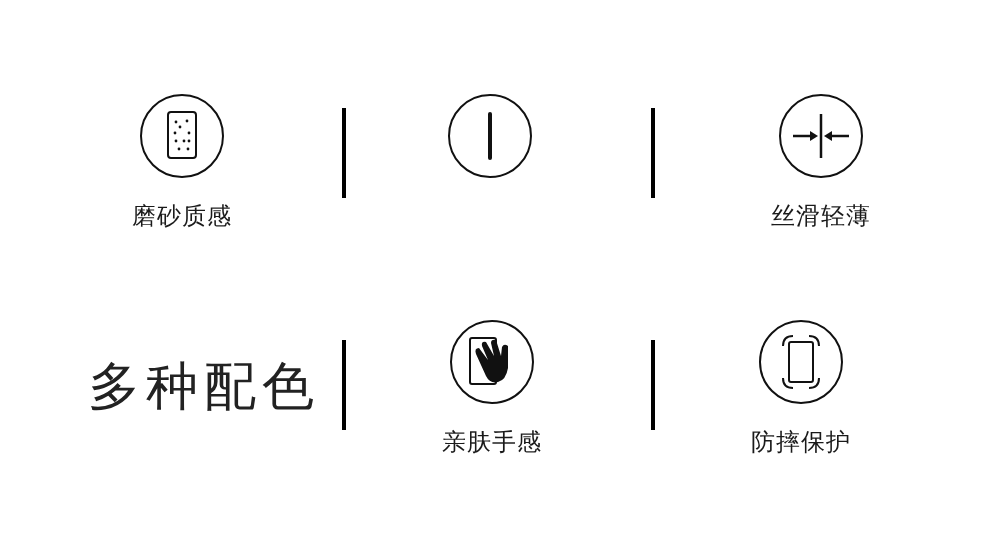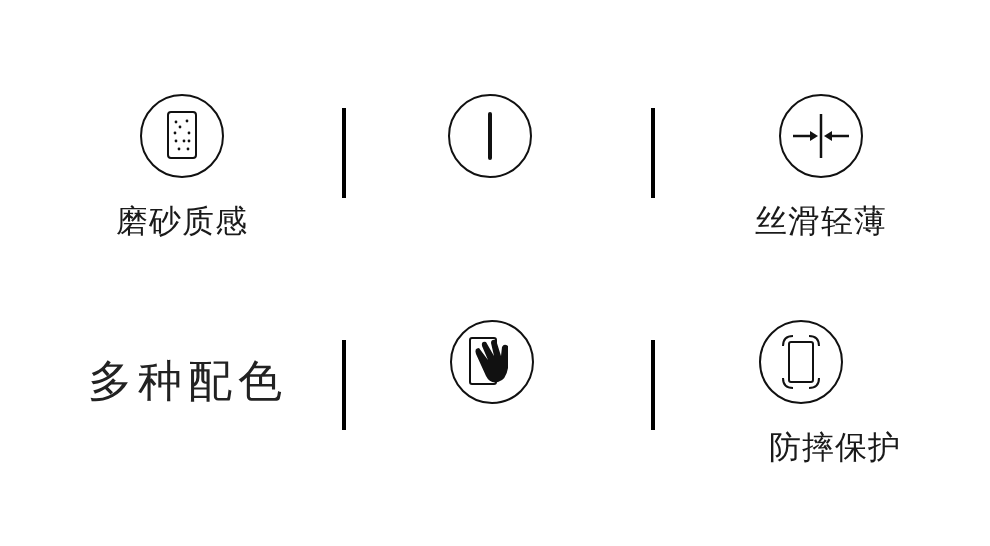--- a/index.html
+++ b/index.html
@@ -1,22 +1,22 @@
 <!DOCTYPE html>
 <html><head>
 <meta charset="utf-8">
 <style>
   html,body{margin:0;padding:0;background:#fff;}
   body{width:990px;height:546px;position:relative;overflow:hidden;font-family:"DejaVu Sans","Liberation Sans",sans-serif;color:#1a1a1a;}
   .feature{position:absolute;width:200px;text-align:center;}
   .icon-circle{width:84px;height:84px;border:2px solid #111;border-radius:50%;margin:0 auto;box-sizing:border-box;position:relative;display:flex;align-items:center;justify-content:center;}
   .icon-circle svg{display:block;}
-  .label{font-size:32px;margin-top:22px;letter-spacing:1px;color:#1a1a1a;}
+  .label{font-size:24px;margin-top:22px;letter-spacing:1px;color:#1a1a1a;}
   .divider{position:absolute;width:4px;background:#000;}
-  .big-label{position:absolute;font-size:44px;letter-spacing:6px;color:#222;}
+  .big-label{position:absolute;font-size:52px;letter-spacing:6px;color:#222;}
 </style>
 </head>
 <body>
 
 <div class="feature" style="left:82px;top:94px;">
   <div class="icon-circle">
     <svg width="40" height="56" viewBox="0 0 40 56">
       <rect x="6" y="4" width="28" height="46" rx="3" fill="none" stroke="#111" stroke-width="2"></rect>
       <circle cx="14" cy="14" r="1.4" fill="#111"></circle>
         <circle cx="25" cy="13" r="1.4" fill="#111"></circle>
@@ -62,25 +62,26 @@
 
 <div class="divider" style="left:342px;top:340px;height:90px;"></div>
 
 <div class="feature" style="left:392px;top:320px;">
   <div class="icon-circle">
     <svg width="52" height="56" viewBox="0 0 52 56">
       <rect x="4" y="4" width="26" height="46" rx="2" fill="none" stroke="#111" stroke-width="2"></rect>
       <path d="M10 20 Q8 14 13 14 L22 26 L16 12 Q15 7 20 8 L28 22 L25 9 Q25 5 30 6 L35 22 L36 13 Q38 9 42 12 L42 34 Q40 46 32 48 Q24 50 20 42 L10 20 Z" fill="#111"></path>
     </svg>
   </div>
+  <div class="label">亲肤手感</div>
 </div>
 
 <div class="divider" style="left:651px;top:340px;height:90px;"></div>
 
-<div class="feature" style="left:701px;top:320px;text-align:right;">
+<div class="feature" style="left:701px;top:320px;">
   <div class="icon-circle">
     <svg width="44" height="60" viewBox="0 0 44 60">
       <rect x="10" y="10" width="24" height="40" rx="2" fill="none" stroke="#111" stroke-width="2"></rect>
       <path d="M4 14 Q4 4 14 4" fill="none" stroke="#111" stroke-width="2"></path>
       <path d="M30 4 Q40 4 40 14" fill="none" stroke="#111" stroke-width="2"></path>
       <path d="M4 46 Q4 56 14 56" fill="none" stroke="#111" stroke-width="2"></path>
       <path d="M30 56 Q40 56 40 46" fill="none" stroke="#111" stroke-width="2"></path>
     </svg>
   </div>
   <div class="label">防摔保护</div>

